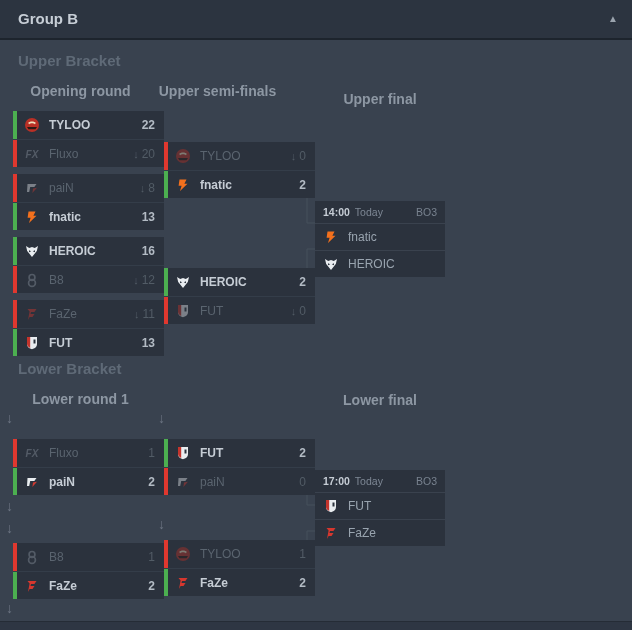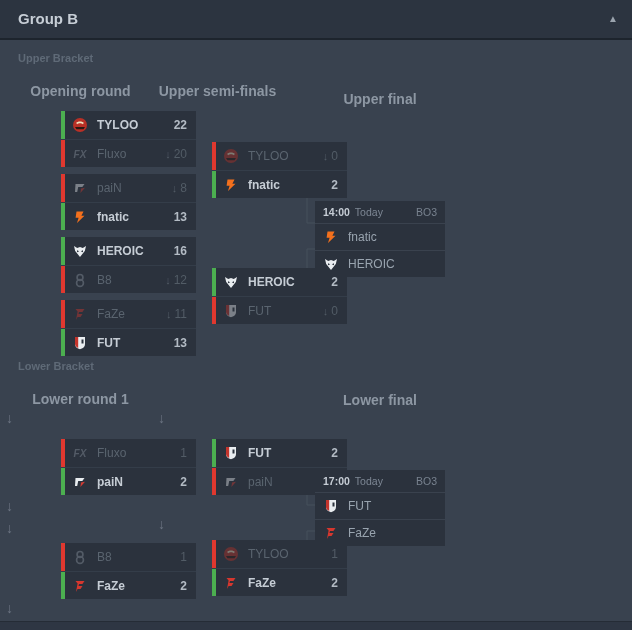--- a/index.html
+++ b/index.html
@@ -4,25 +4,25 @@
 <style>
   html,body{margin:0;padding:0;background:#39424f;font-family:"Liberation Sans",sans-serif;}
   #stage{position:relative;width:632px;height:630px;background:#39424f;overflow:hidden;}
 
   
   .group-header{position:absolute;left:0;top:0;width:632px;height:40px;background:#2c3440;
     border-bottom:2px solid #1d242d;box-sizing:border-box;cursor:pointer;}
   .group-title{position:absolute;left:18px;top:10px;font-size:15px;font-weight:bold;color:#c7ced6;}
   .collapse{position:absolute;right:14px;top:13px;font-size:10px;color:#9aa3ad;}
 
-  .section-label{position:absolute;font-size:11px;font-weight:bold;color:#5f6a77;}
+  .section-label{position:absolute;font-size:15px;font-weight:bold;color:#5f6a77;}
   .col-header{position:absolute;font-size:14px;font-weight:bold;color:#8d97a3;text-align:center;}
 
   
-  .match{position:absolute;width:135px;background:#2b323d;cursor:pointer;margin-left:48px;}
+  .match{position:absolute;width:151px;background:#2b323d;cursor:pointer;}
   .team-row{position:relative;height:28px;display:flex;align-items:center;box-sizing:border-box;}
   .team-row + .team-row{border-top:1px solid #343d49;}
   .bar{position:absolute;left:0;top:0;width:4px;height:100%;}
   .bar.win{background:#4caf50;}
   .bar.loss{background:#e0382f;}
   .tlogo{width:16px;height:16px;margin-left:11px;flex:0 0 16px;display:flex;align-items:center;justify-content:center;}
   .loss-row .tlogo{opacity:.42;text-align:center;}
   .tname{margin-left:9px;flex:1;font-size:12px;white-space:nowrap;overflow:hidden;}
   .win-row .tname{color:#c6cdd5;font-weight:bold;}
   .loss-row .tname{color:#5a646f;}

